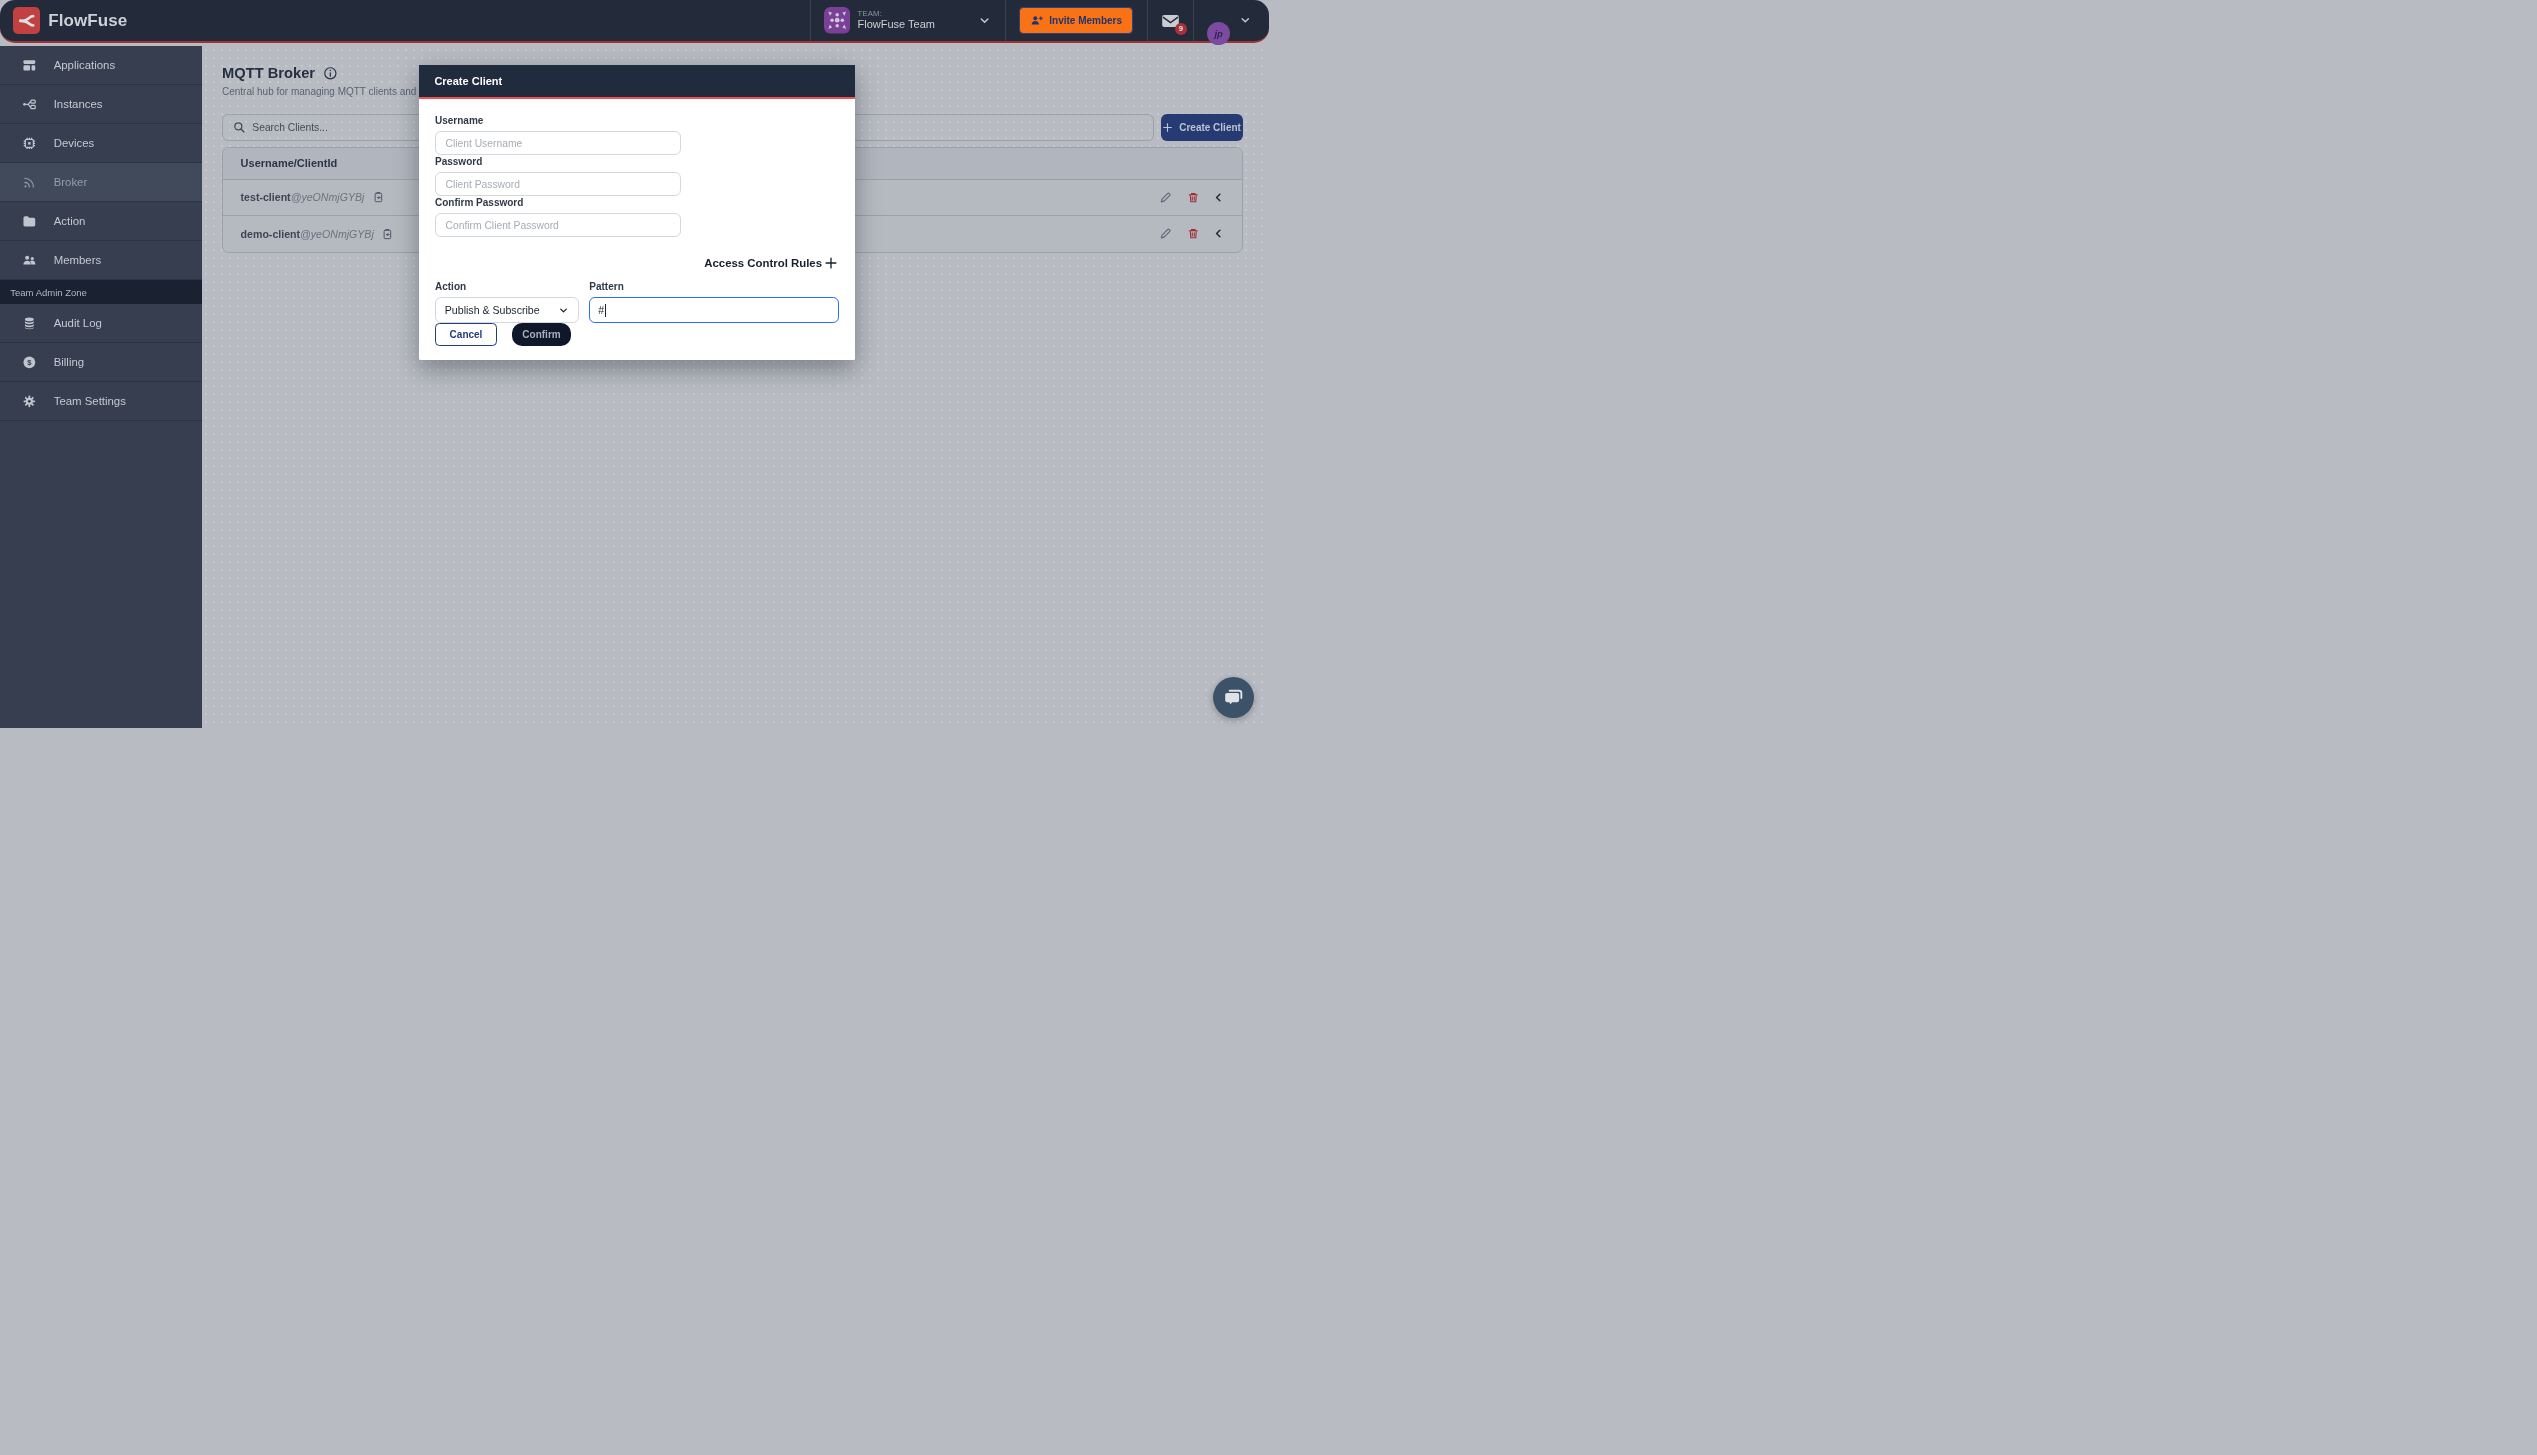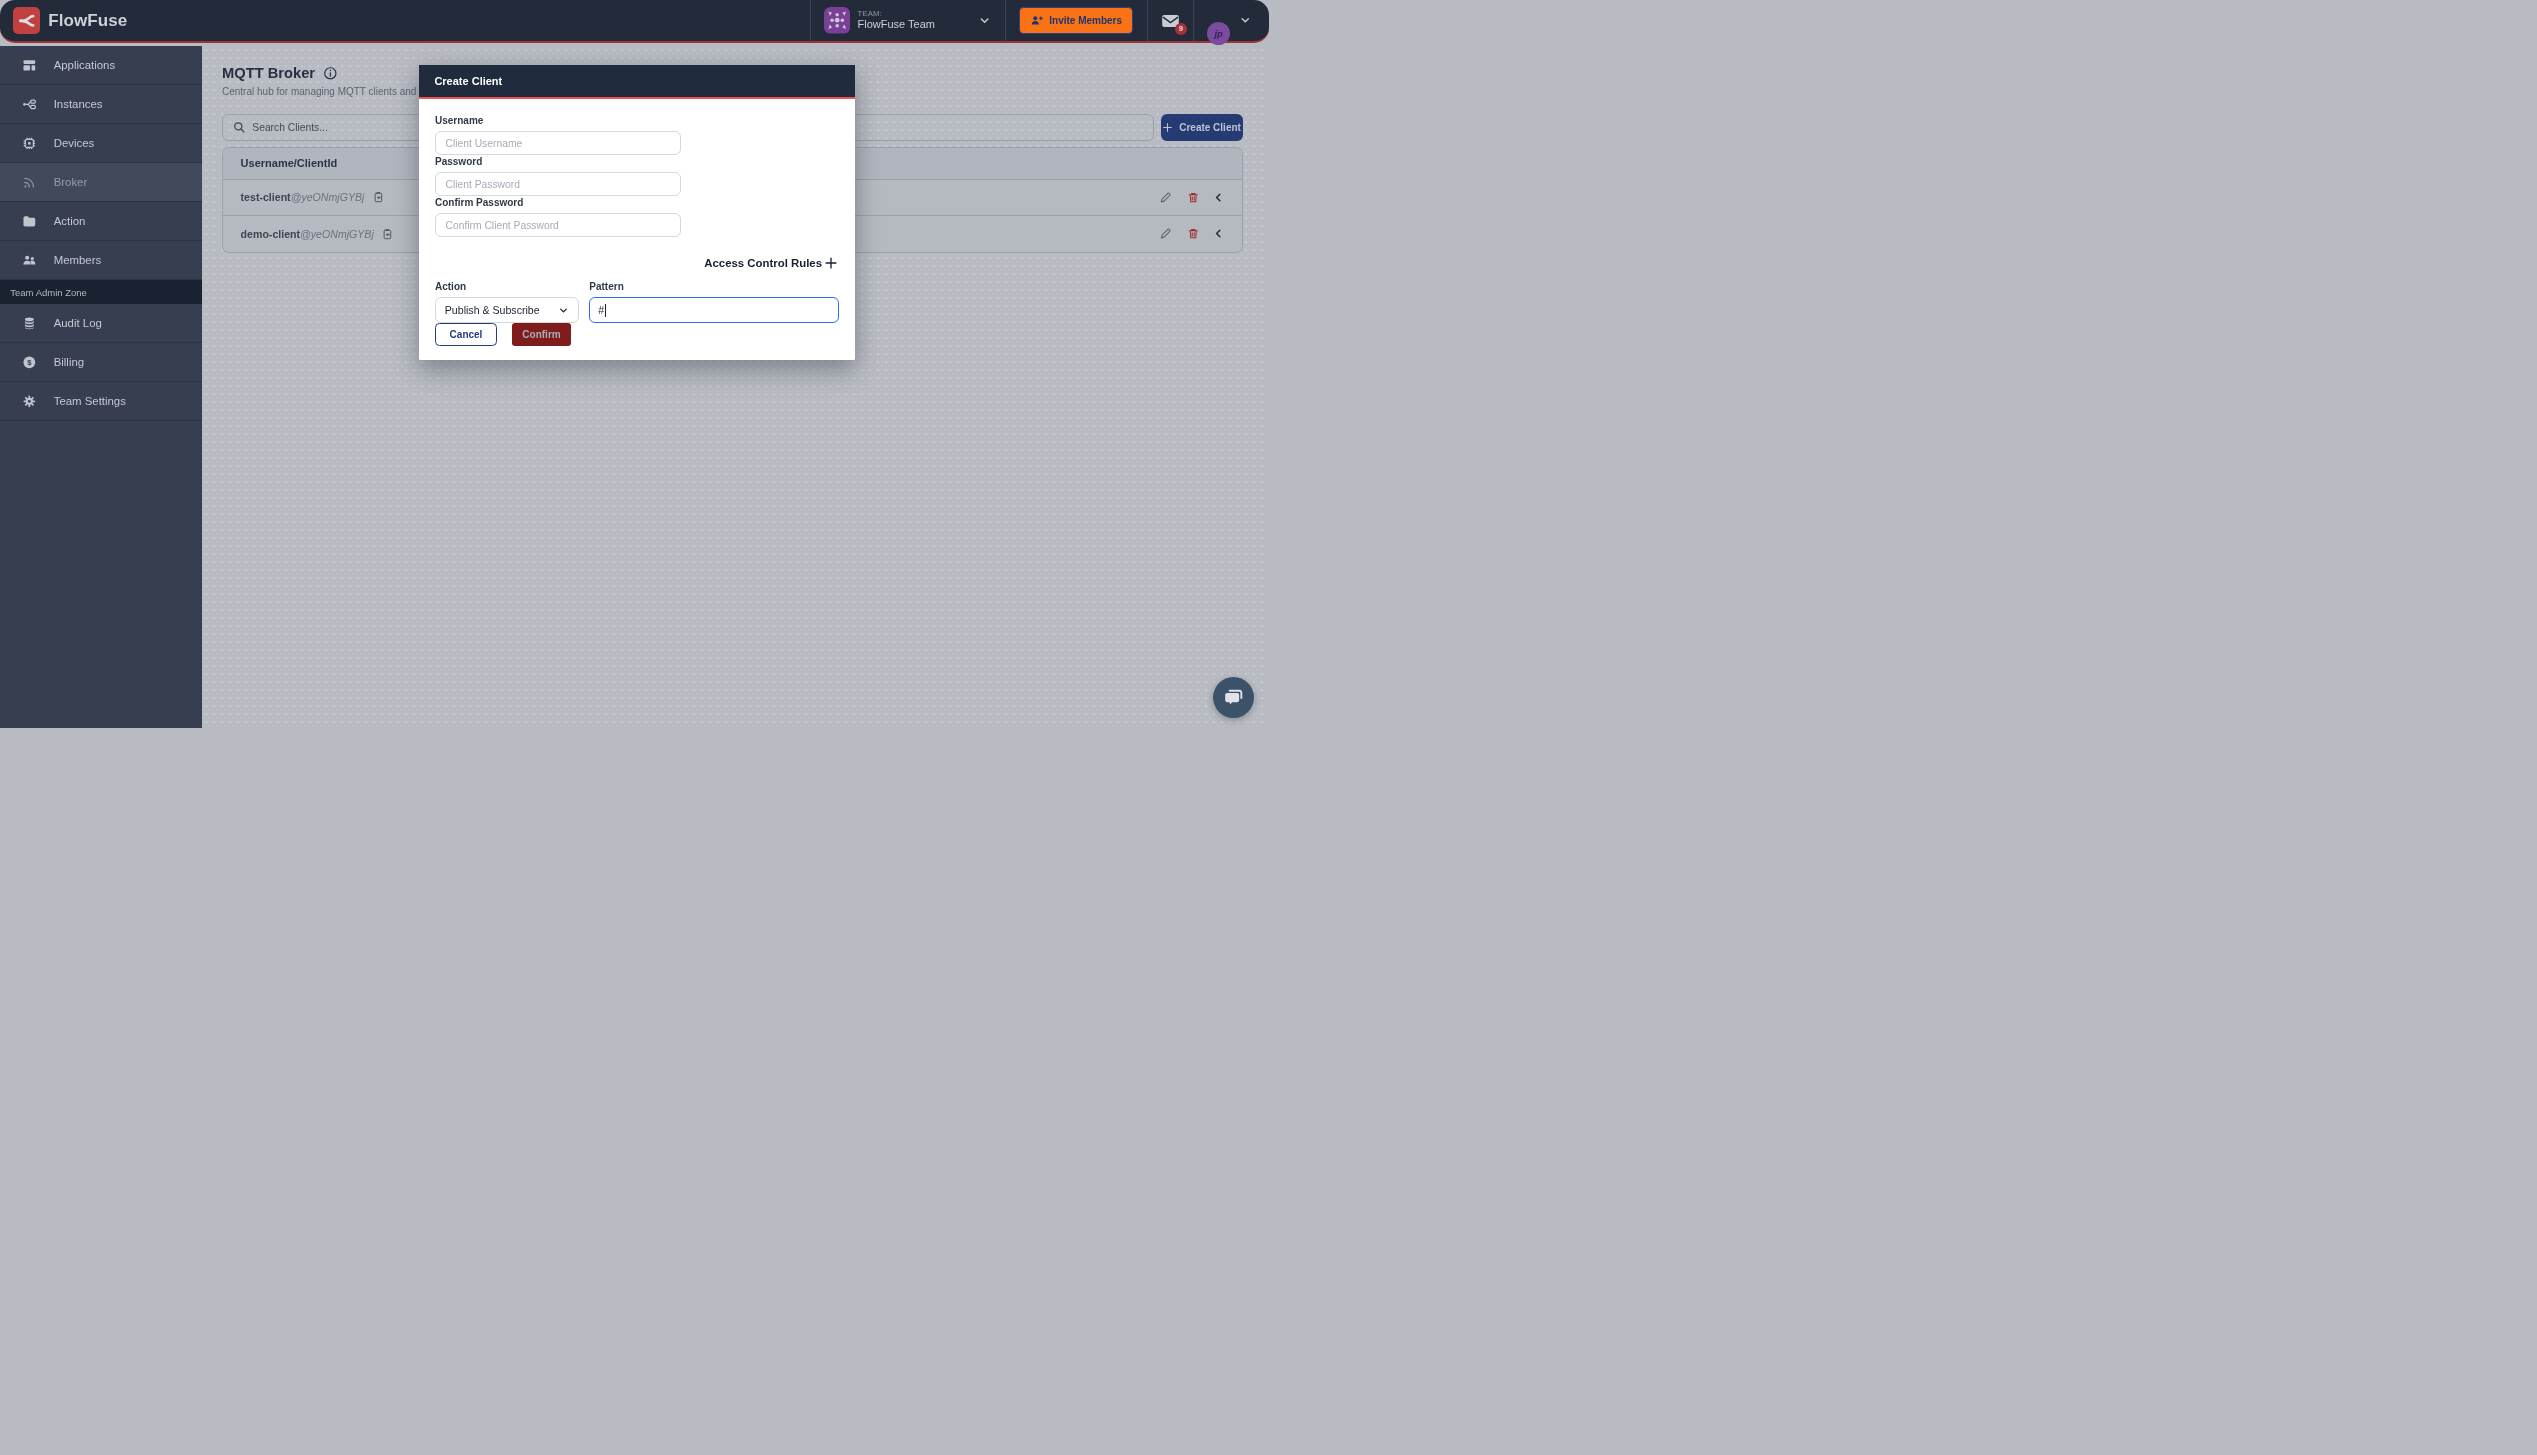--- a/index.html
+++ b/index.html
@@ -93,22 +93,22 @@
   .sel-box { height:26px; border:0.7px solid #d4d7dc; border-radius:5.9px; display:flex;
     align-items:center; justify-content:space-between; padding:0 8.8px; cursor:pointer;
     color:#1a2330; font-size:10.6px; }
   .pattern-box { height:26px; border:1.5px solid #2b6cf0; border-radius:5.9px; display:flex;
     align-items:center; padding:0 8px; font-size:10.6px; color:#1a2330; cursor:text; }
   .caret { display:inline-block; width:1.1px; height:12.5px; background:#1a2330; margin-left:0.7px; }
   .modal-foot { display:flex; justify-content:flex-start; gap:15px; }
   .btn-cancel { width:62px; height:23px; background:#fff; border:1.1px solid #223c7d;
     color:#223c7d; font-weight:700; font-size:10px; border-radius:4.4px; cursor:pointer;
     font-family:"Liberation Sans",sans-serif; }
-  .btn-confirm { width:59px; height:23px; background:#7f1d1d; border:none; color:#a9aeb8;
-    font-weight:700; font-size:10px; border-radius:3px; cursor:not-allowed;
+  .btn-confirm { width:59px; height:23px; background:#0f172a; border:none; color:#a9aeb8;
+    font-weight:700; font-size:10px; border-radius:10px; cursor:not-allowed;
     font-family:"Liberation Sans",sans-serif; }
 
   
   .chat-fab { position:absolute; right:14.7px; bottom:10.3px; width:41px; height:41px;
     border-radius:50%; background:#3c5268; border:none; cursor:pointer; z-index:60;
     display:flex; align-items:center; justify-content:center; box-shadow:0 2.2px 7.3px rgba(0,0,0,.25); }
 
   svg { display:block; }
 </style>
 </head>

